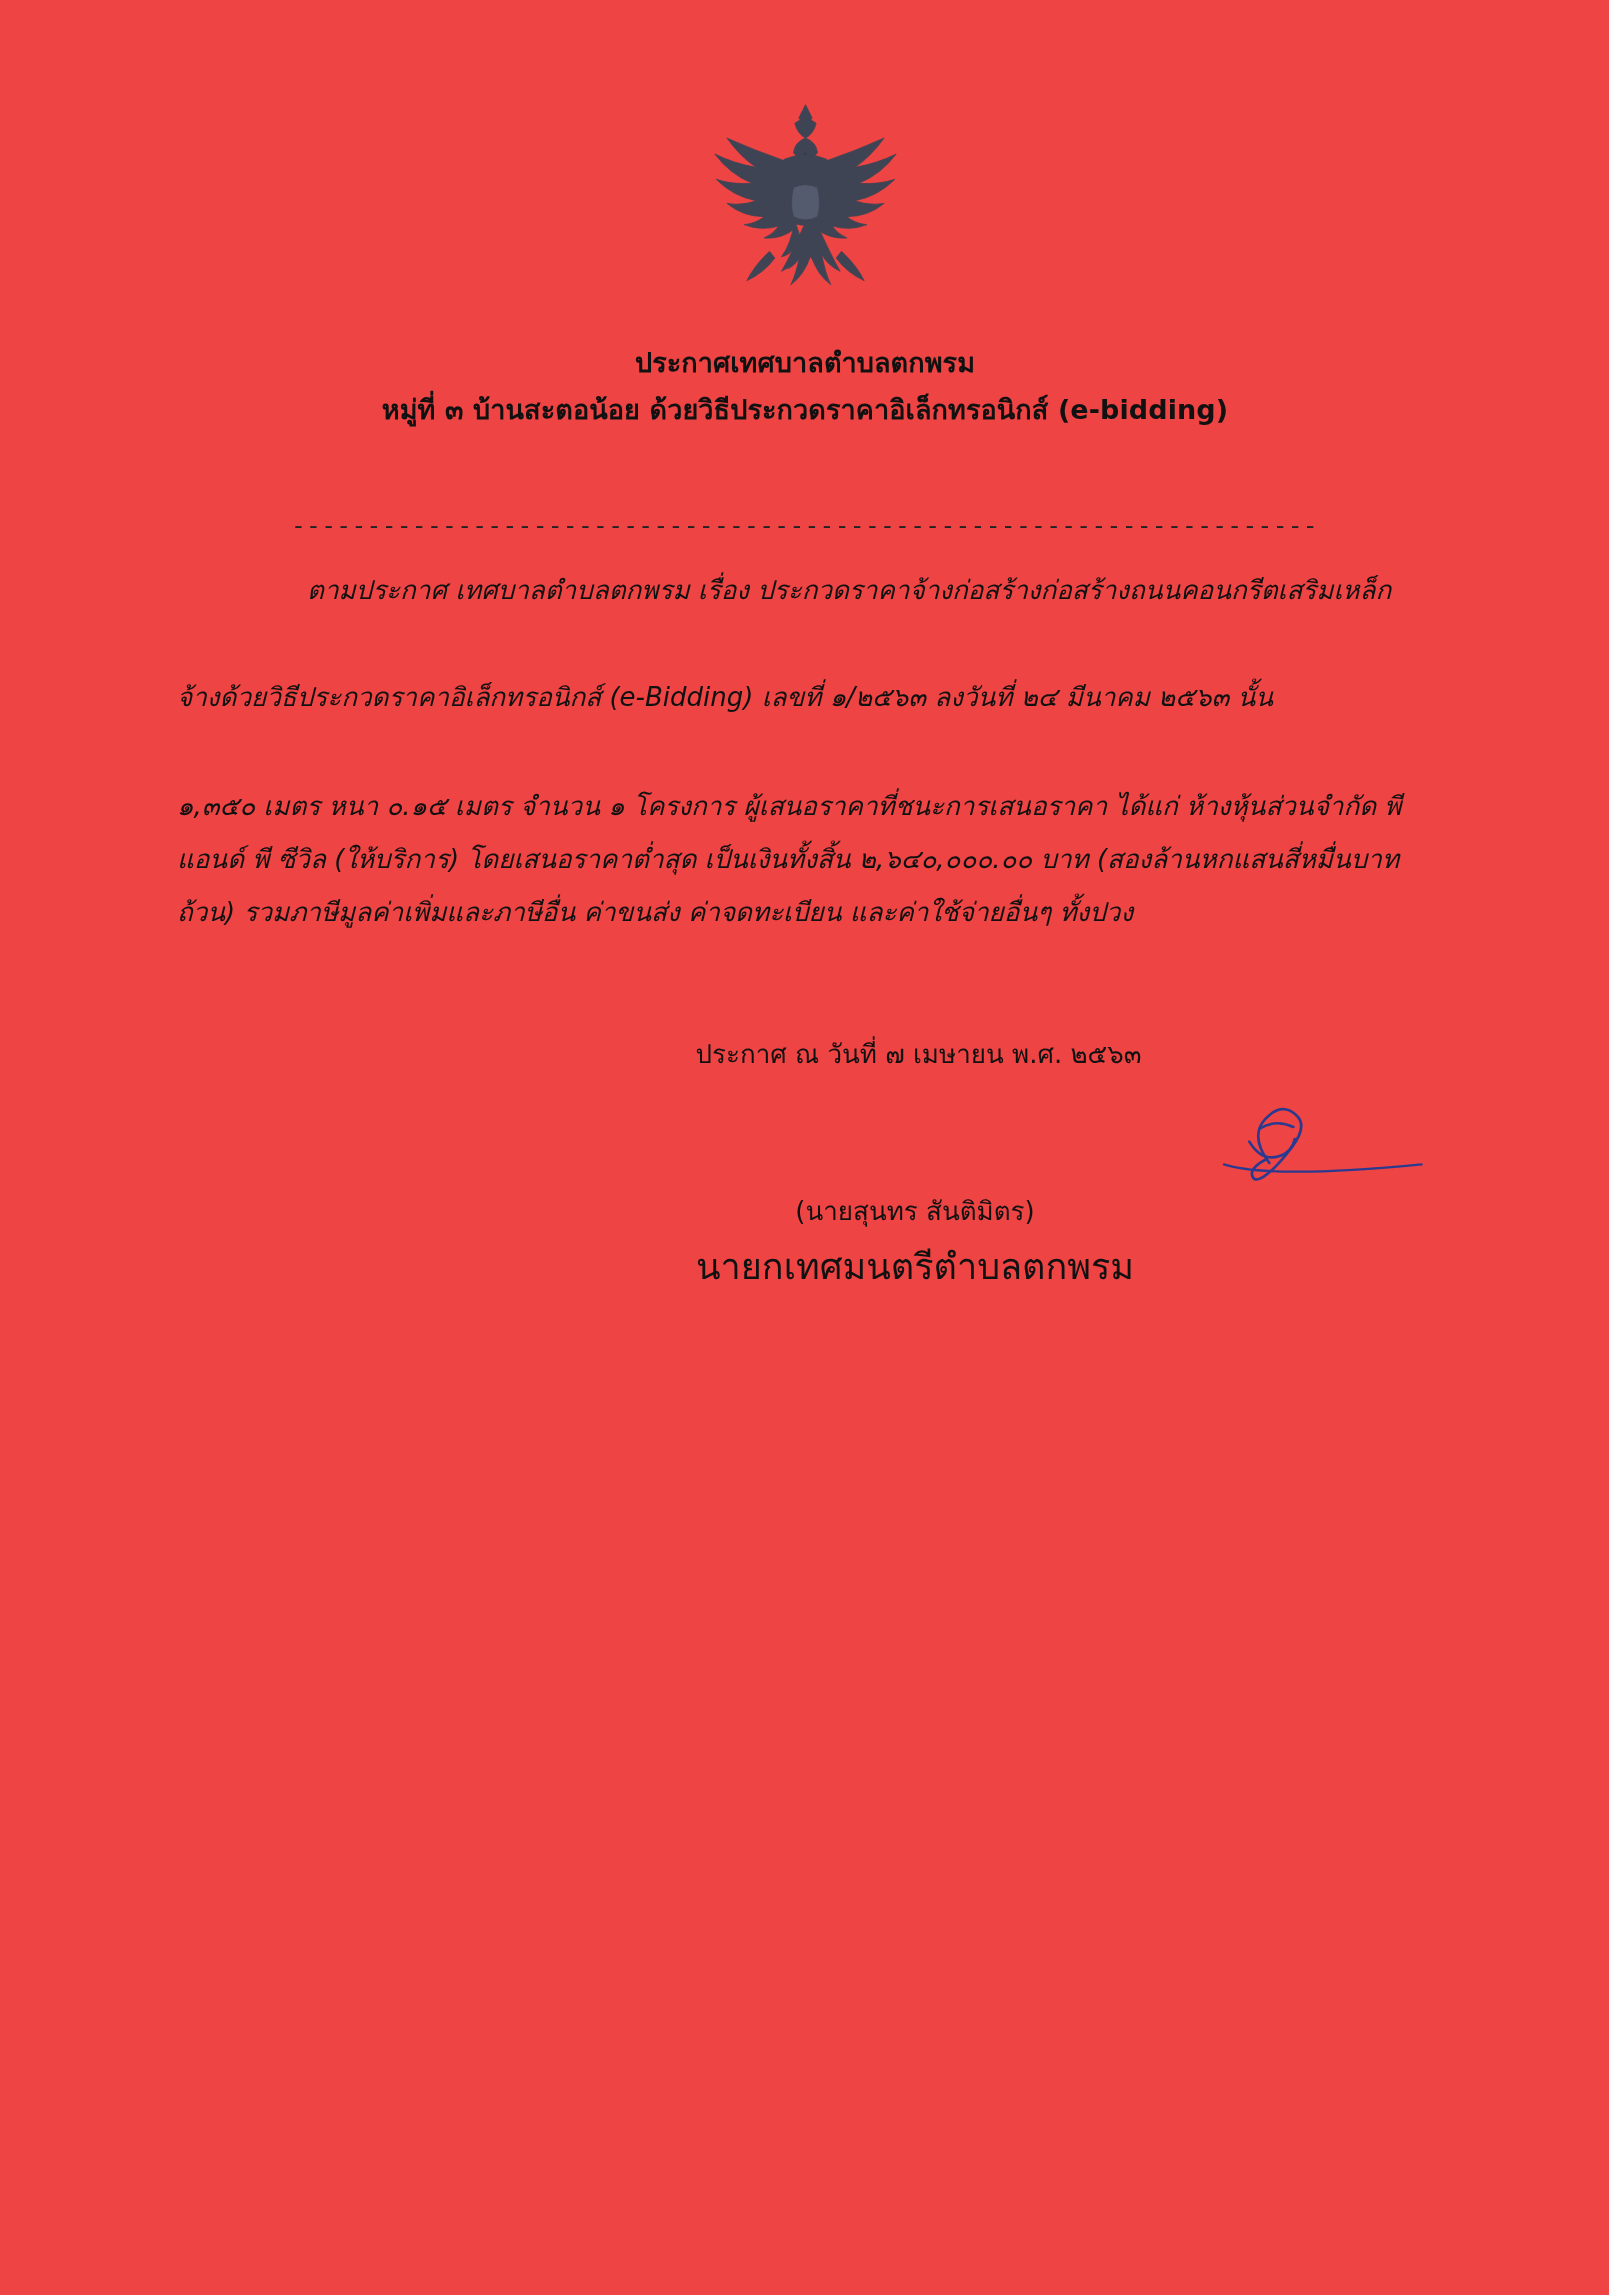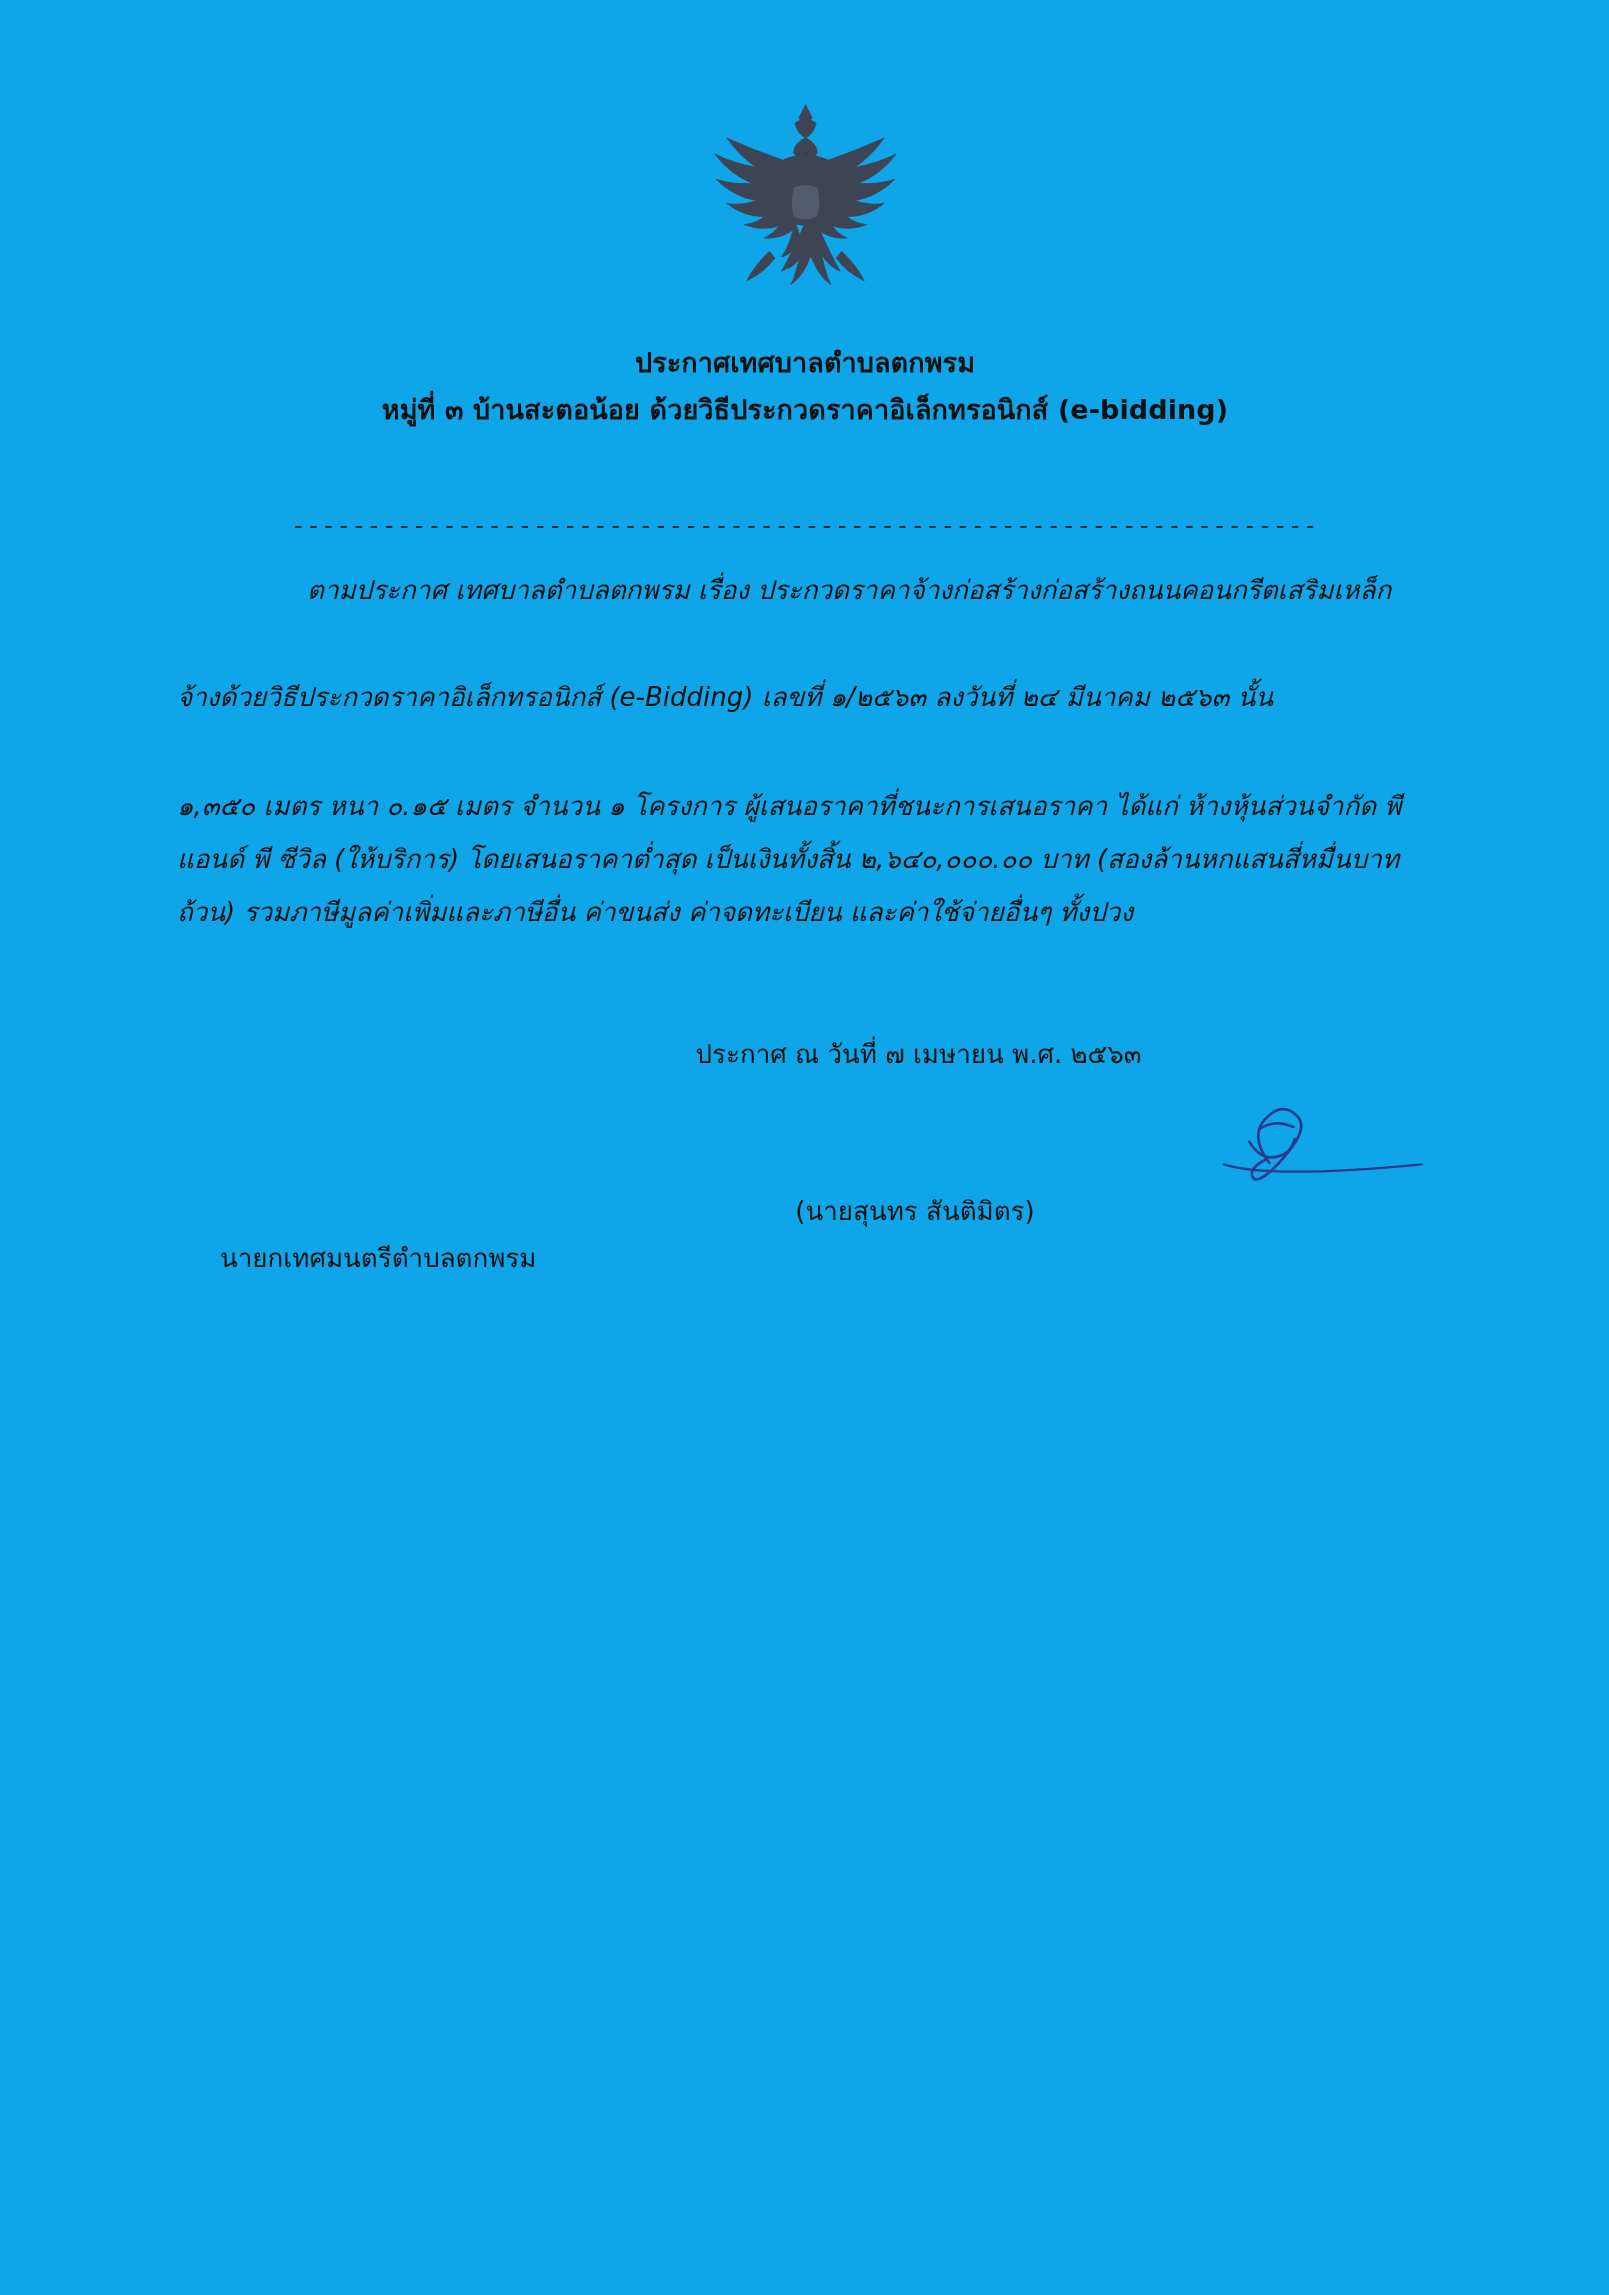--- a/index.html
+++ b/index.html
@@ -12,21 +12,21 @@
     height: 2295px;
     font-family: "DejaVu Sans", "Liberation Sans", sans-serif;
     color: #111111;
     position: relative;
     overflow: hidden;
   }
   .page {
     position: relative;
     width: 1610px;
     height: 2295px;
-    background: #0ea5e9;
+    background: #ef4444;
     box-sizing: border-box;
     padding: 15px;
   }
 
   
   .emblem-wrap {
     position: absolute;
     top: 94px;
     left: 0;
     width: 100%;
@@ -106,22 +106,22 @@
   }
   .signer-name {
     text-align: center;
     font-size: 26px;
     line-height: 1.8;
     color: #111;
     margin-top: 112px;
     padding-left: 220px;
   }
   .signer-title {
-    text-align: left;
-    font-size: 26px;
+    text-align: center;
+    font-size: 36px;
     line-height: 1.8;
     color: #111;
     padding-left: 220px;
   }
 </style>
 </head>
 <body>
 
 <div class="page">
 

